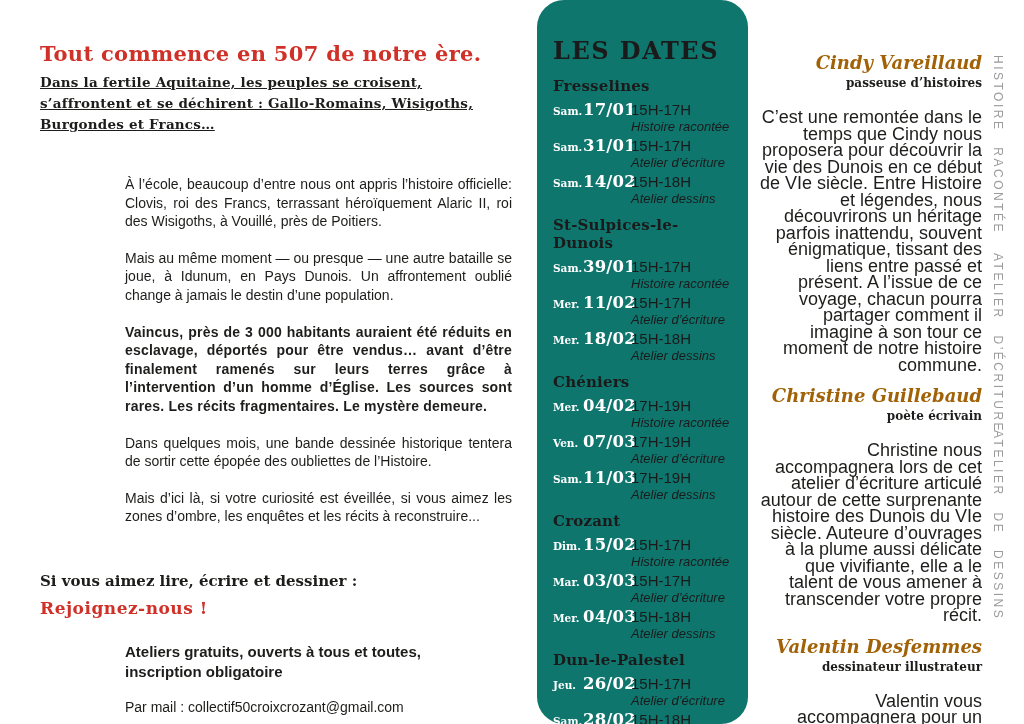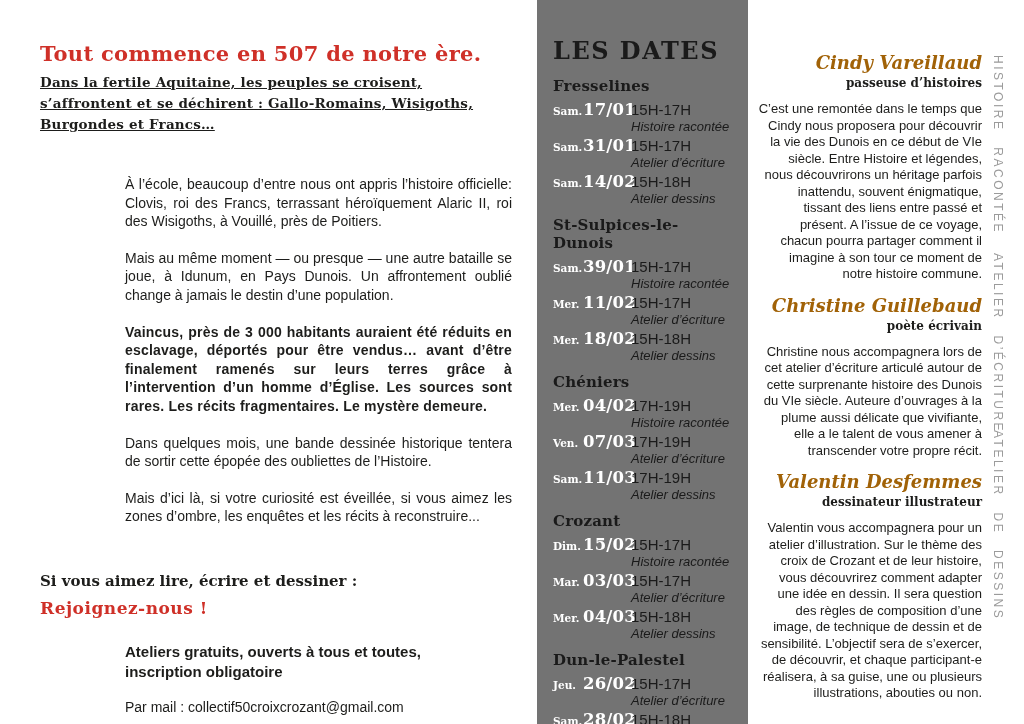--- a/index.html
+++ b/index.html
@@ -25,21 +25,21 @@
   .invite-block { margin-top:46px; }
   .invite-line { font-family:"DejaVu Serif", serif; font-weight:bold; font-size:15px; }
   .join-line { color:#cf3028; font-family:"DejaVu Serif", serif; font-weight:bold;
                font-size:17px; margin-top:8px; letter-spacing:.5px; }
   .practical { margin-left:85px; margin-top:24px; width:387px; }
   .free-line { font-weight:bold; font-size:15px; line-height:1.3; width:330px; }
   .mail-block { margin-top:16px; font-size:14px; line-height:1.45; }
 
   
   .dates-panel { position:absolute; left:537px; top:0; width:211px; height:724px;
-                 background:#737373; padding:36px 14px 0 16px; }
+                 background:#0f766e; padding:36px 14px 0 16px;border-radius:27px; }
   .dates-title { font-family:"DejaVu Serif", serif; font-weight:bold; font-size:24px;
                  letter-spacing:1.5px; color:#1a1a1a; margin-bottom:12px; }
   .town-section { margin-bottom:2px; }
   .town { font-family:"DejaVu Serif", serif; font-weight:bold; font-size:15px;
           color:#1a1a1a; margin:10px 0 6px; letter-spacing:.2px; }
   .event { margin-bottom:3px; }
   .event .l1 { display:flex; align-items:baseline; line-height:17px; }
   .event .day { color:#ffffff; font-family:"DejaVu Serif", serif; font-weight:bold;
                 font-size:10.5px; width:30px; flex:0 0 30px; }
   .event .date { color:#ffffff; font-family:"DejaVu Serif", serif; font-weight:bold;
@@ -49,21 +49,21 @@
                      margin-left:78px; line-height:14px; }
 
   
   .people-panel { position:absolute; left:758px; top:0; width:224px; text-align:right; }
   .person { margin-top:12px; }
   .person:first-child { margin-top:52px; }
   .person-name { color:#a16207; font-family:"DejaVu Serif", serif; font-weight:bold;
                  font-size:18px; line-height:22px; white-space:nowrap;font-style:italic; }
   .person-role { font-family:"DejaVu Serif", serif; font-weight:bold; font-size:12px;
                  line-height:18px; color:#1d1d1b; }
-  .person-bio { font-size:13px; line-height:16.5px; margin-top:9px; color:#1d1d1b; }
+  .person-bio { font-size:18px; line-height:16.5px; margin-top:17px; color:#1d1d1b; }
 
   
   .edge-label { position:absolute; left:991px; writing-mode:vertical-rl;
                 color:#9b9b9b; font-size:12px; letter-spacing:2.5px; word-spacing:10px;
                 font-family:"Liberation Sans", sans-serif; }
   .edge-1 { top:55px; }
   .edge-2 { top:253px; }
   .edge-3 { top:430px; }
 </style>
 </head>

